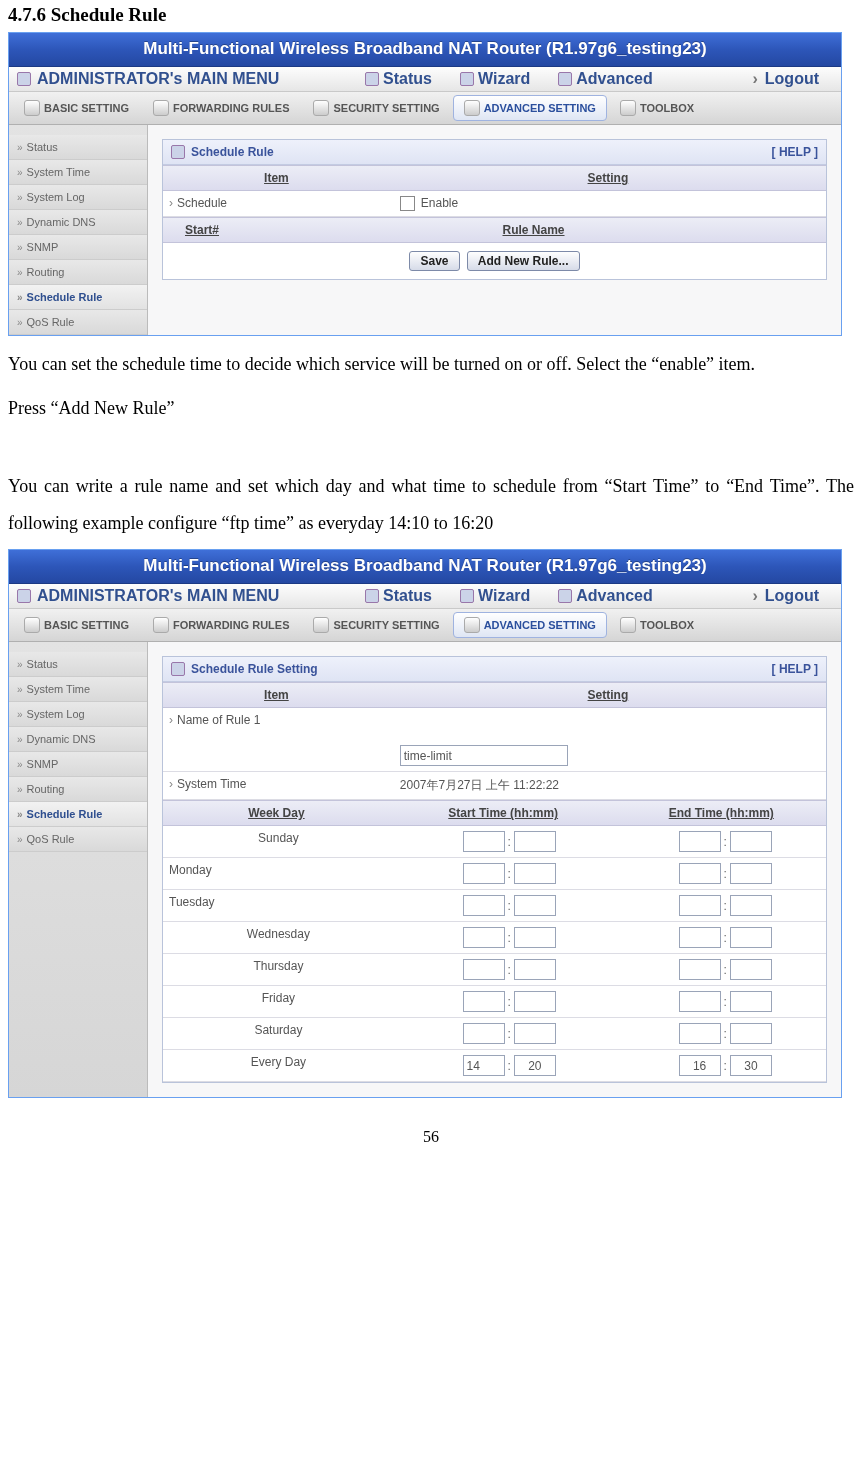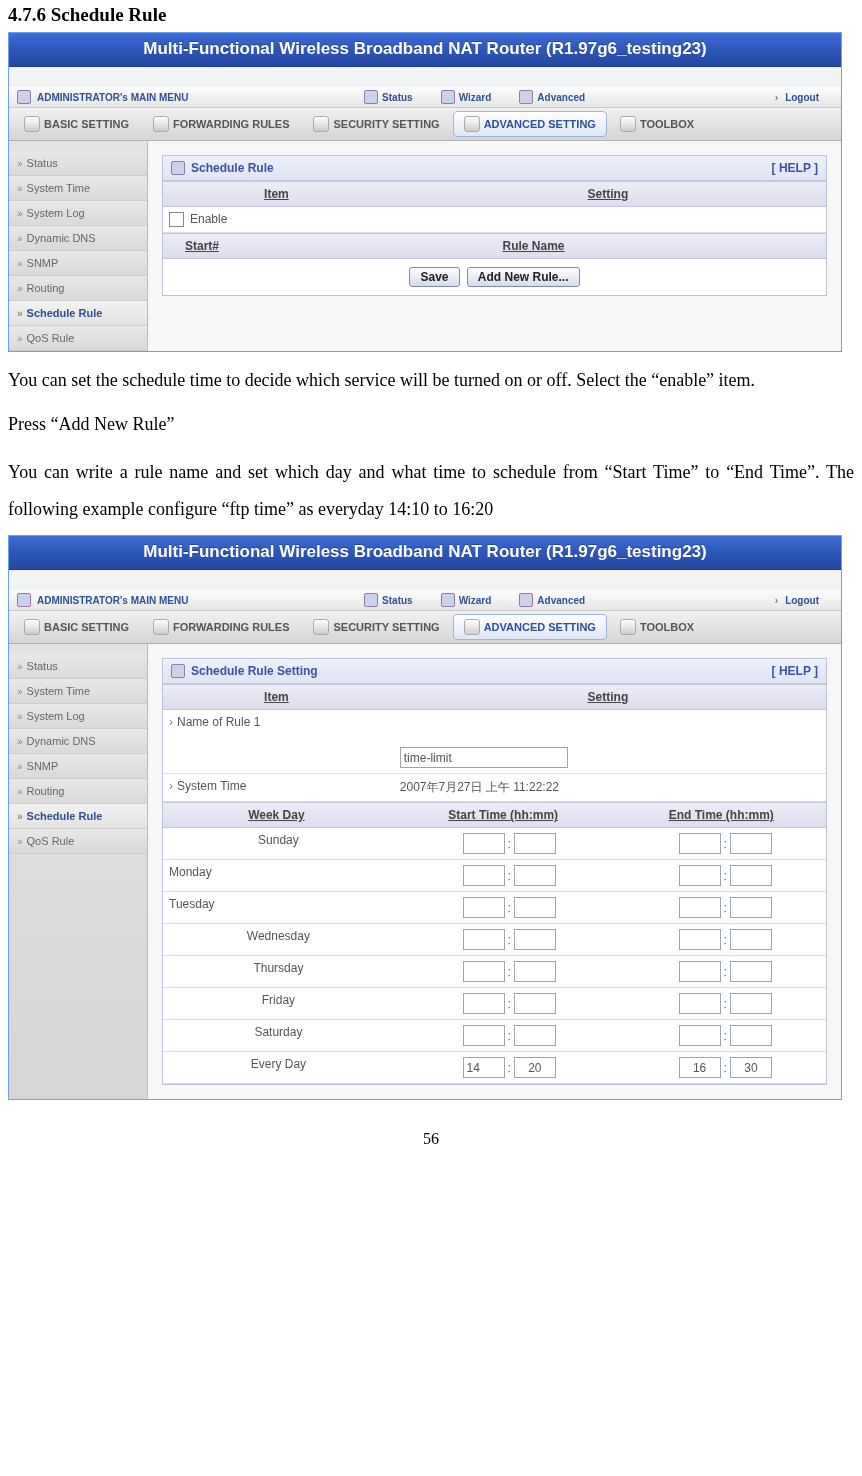--- a/index.html
+++ b/index.html
@@ -51,22 +51,21 @@
     text-shadow: 0 -1px 0 rgba(0,0,0,.3);
   }
   .router .topbar {
     display: flex;
     align-items: center;
     background: linear-gradient(#fdfdfd,#e6e6e6);
     border-bottom: 1px solid #c9c9c9;
     padding: 3px 8px;
     font-weight: bold;
     color: #31508f;
-    font-size: 10px;
-    margin-top: 20px;
+    font-size: 16px;
   }
   .router .topbar .sp { flex:1; }
   .router .topbar .item { margin: 0 14px; display:flex; align-items:center; gap:4px; }
   .router .topbar .caret::before {
     content:"›"; color:#777; margin-right:3px;
   }
   .router .subbar {
     display: flex;
     background: linear-gradient(#f1f1f1,#d5d5d5);
     border-bottom: 1px solid #b0b0b0;
@@ -275,38 +274,39 @@
           <div class="phead">
             <span class="ico" style="margin-right:6px"></span>
             <span>Schedule Rule</span>
             <span class="help">[ HELP ]</span>
           </div>
           <div class="gridhdr">
             <div style="width:33%">Item</div>
             <div style="flex:1">Setting</div>
           </div>
           <div class="gridrow">
+            <div style="width:33%"><span style="color:#888;margin-right:4px">›</span><span>Schedule</span></div>
             <div style="flex:1"><span class="cbx"></span><span>Enable</span></div>
           </div>
           <div class="gridhdr">
             <div style="width:70px">Start#</div>
             <div style="flex:1">Rule Name</div>
           </div>
           <div class="btnrow">
             <span class="btn">Save</span>
             <span class="btn">Add New Rule...</span>
           </div>
         </div>
       </div>
     </div>
   </div>
 
   <div class="bodytext">You can set the schedule time to decide which service will be turned on or off. Select the “enable” item.</div>
   <div class="bodytext" style="margin-top:0">Press “Add New Rule”</div>
-  <div class="bodytext" style="margin-top:10px">You can write a rule name and set which day and what time to schedule from “Start Time” to “End Time”. The following example configure “ftp time” as everyday 14:10 to 16:20</div>
+  <div class="bodytext" style="margin-top:40px">You can write a rule name and set which day and what time to schedule from “Start Time” to “End Time”. The following example configure “ftp time” as everyday 14:10 to 16:20</div>
 
   <div class="router">
     <div class="banner">Multi-Functional Wireless Broadband NAT Router (R1.97g6_testing23)</div>
     <div class="topbar">
       <span class="ico"></span>
       <span style="margin-left:6px">ADMINISTRATOR's MAIN MENU</span>
       <span class="sp"></span>
       <span class="item">
           <span class="ico"></span>
           <span>Status</span>

